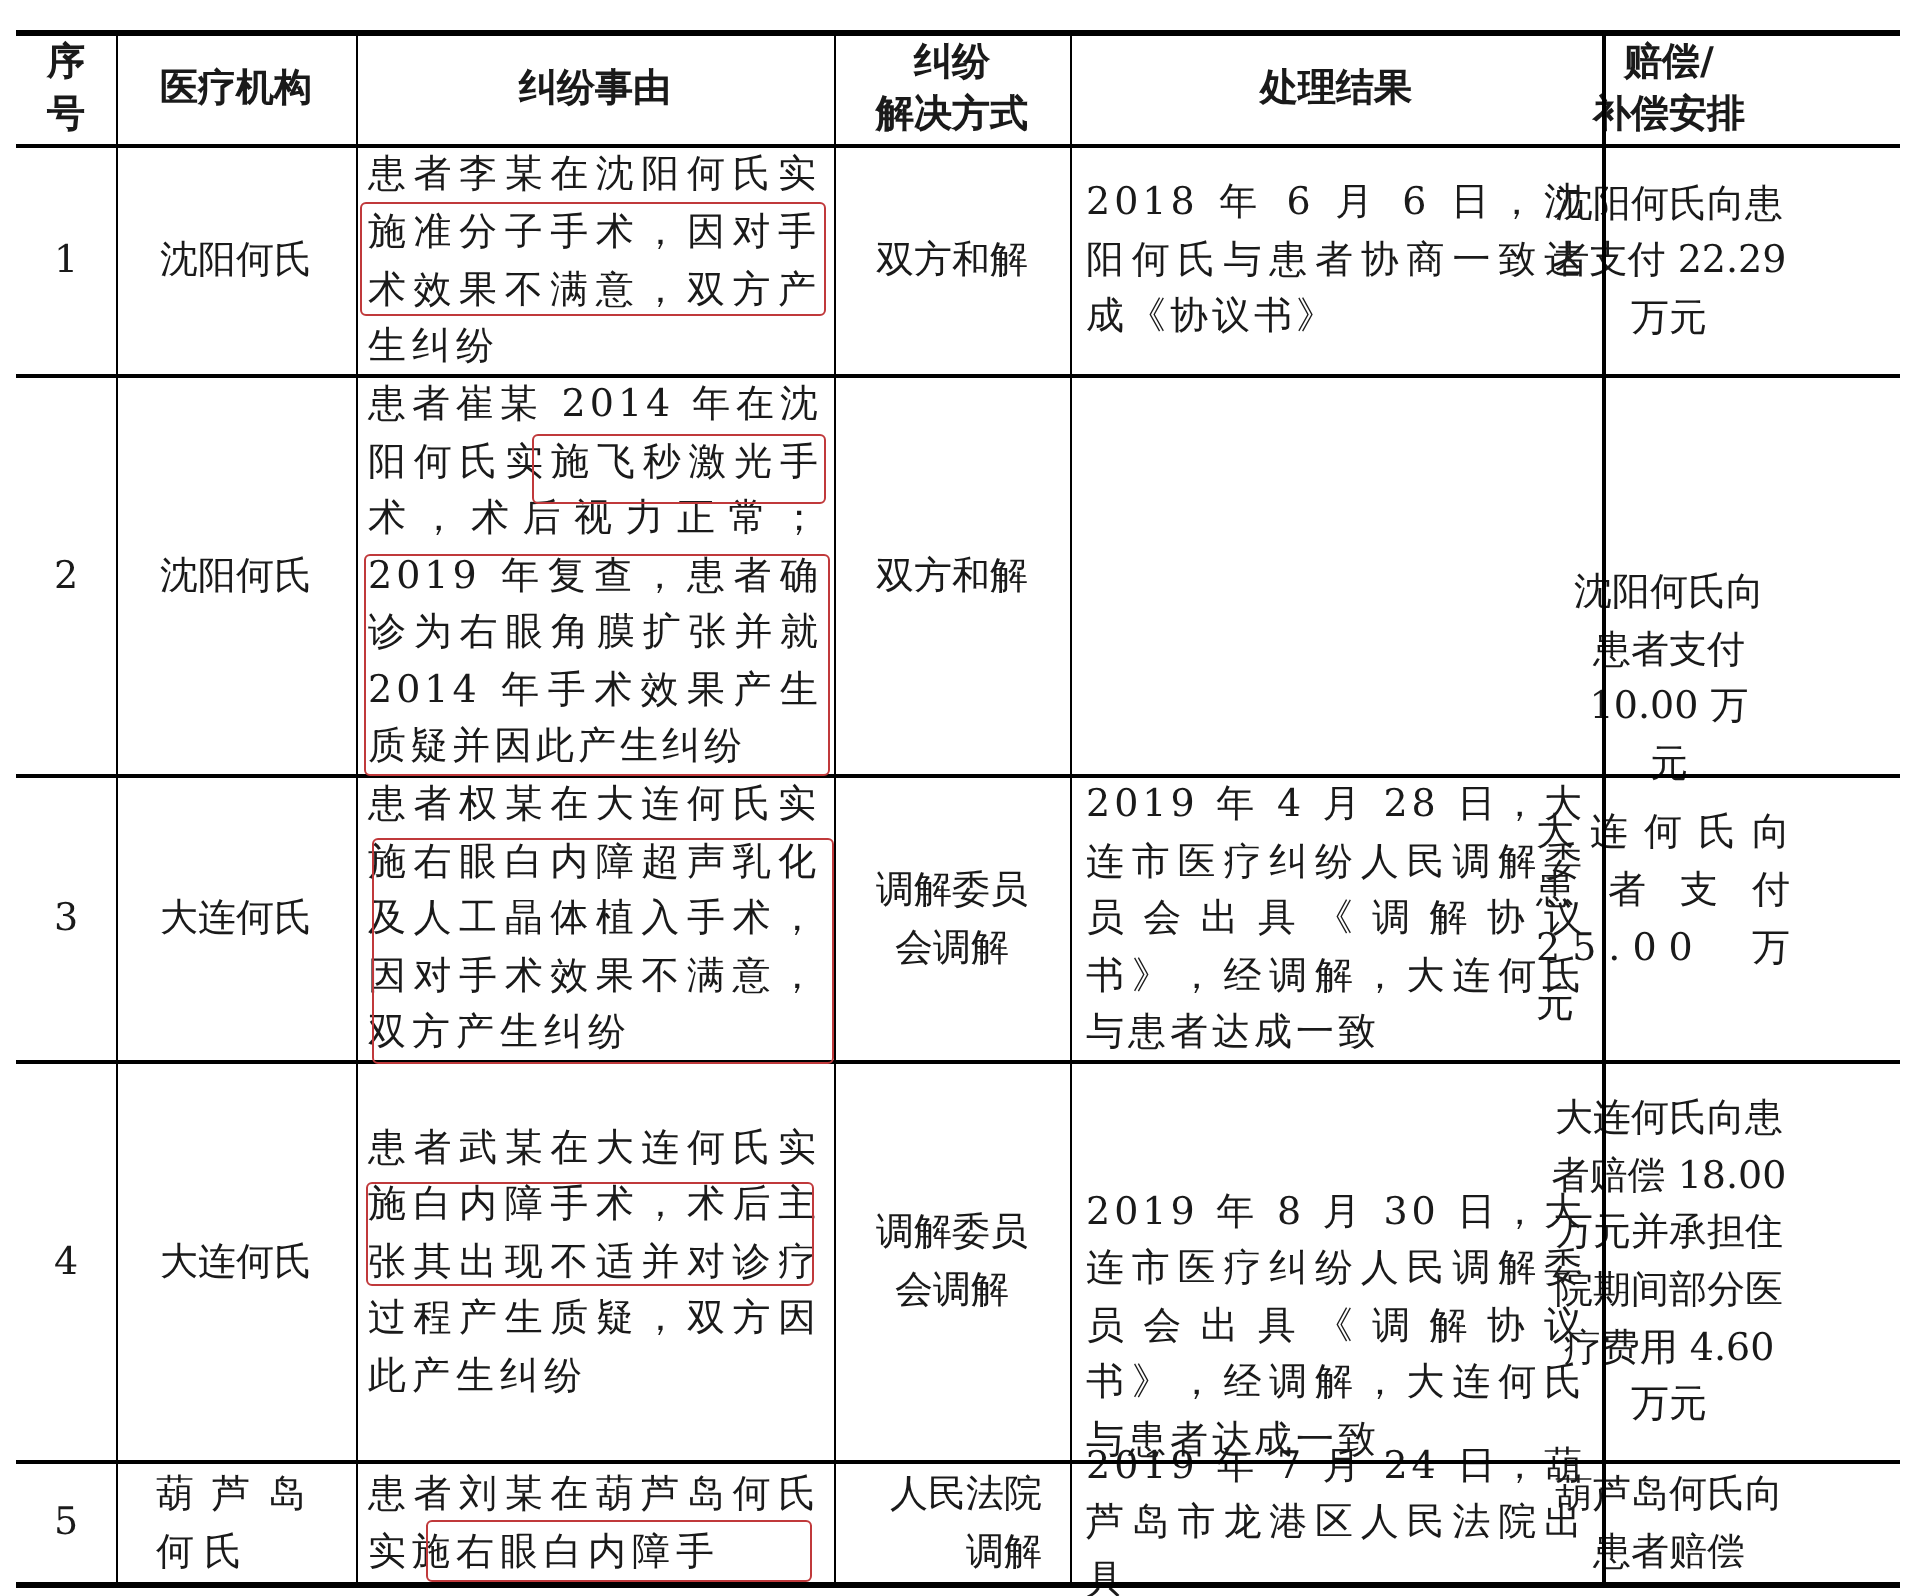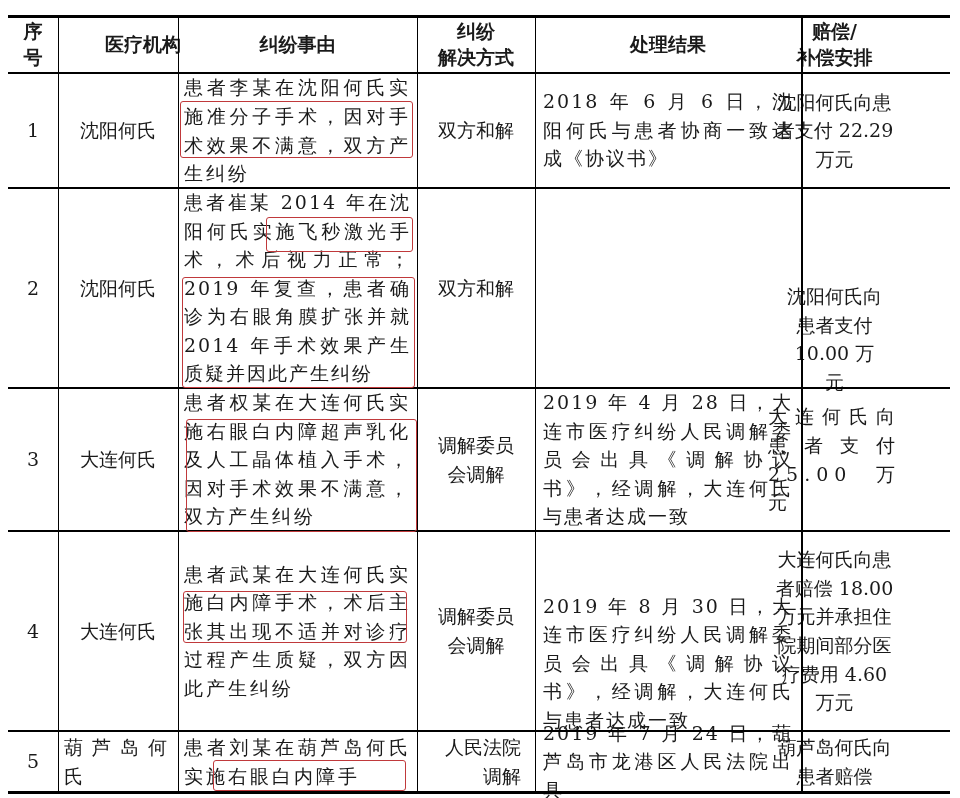--- a/index.html
+++ b/index.html
@@ -23,21 +23,21 @@
   .c5 { left: 752px; width: 149px; padding: 0 8px; }
 </style>
 </head>
 <body>
 
 <div class="tbl">
 
   <div class="row hdr" style="top:0;height:58px;">
     <div class="cell c0" style="height:58px;white-space:pre-line;">序
 号</div>
-    <div class="cell c1" style="height:58px;margin-left:25px;">医疗机构</div>
+    <div class="cell c1" style="height:58px;">医疗机构</div>
     <div class="cell c2" style="height:58px;justify-content:center;">纠纷事由</div>
     <div class="cell c3" style="height:58px;white-space:pre-line;">纠纷
 解决方式</div>
     <div class="cell c4" style="height:58px;">处理结果</div>
     <div class="cell c5" style="height:58px;white-space:pre-line;">赔偿/
 补偿安排</div>
   </div>
 
   <div class="row" style="top:58px;height:115px;">
     <div class="cell c0" style="height:115px;">1</div>
@@ -69,21 +69,21 @@
     <div class="cell c0" style="height:200px;">4</div>
     <div class="cell c1" style="height:200px;">大连何氏</div>
     <div class="cell c2 left" style="height:200px;letter-spacing:3px;">患者武某在大连何氏实施白内障手术，术后主张其出现不适并对诊疗过程产生质疑，双方因此产生纠纷</div>
     <div class="cell c3" style="height:200px;padding:0 14px;">调解委员会调解</div>
     <div class="cell c4 left" style="height:200px;letter-spacing:2px;margin-top:32px;">2019 年 8 月 30 日，大连市医疗纠纷人民调解委员会出具《调解协议书》，经调解，大连何氏与患者达成一致</div>
     <div class="cell c5" style="height:200px;padding:0 14px;">大连何氏向患者赔偿 18.00 万元并承担住院期间部分医疗费用 4.60 万元</div>
   </div>
 
   <div class="row" style="top:716px;height:61px;">
     <div class="cell c0" style="height:61px;">5</div>
-    <div class="cell c1 left" style="height:61px;padding:0 6px;letter-spacing:5px;">葫芦岛何氏</div>
+    <div class="cell c1 left" style="height:61px;padding:0 20px;letter-spacing:5px;">葫芦岛何氏</div>
     <div class="cell c2 left" style="height:61px;letter-spacing:3px;">患者刘某在葫芦岛何氏实施右眼白内障手</div>
     <div class="cell c3" style="height:61px;padding:0 14px;text-align:right;">人民法院调解</div>
     <div class="cell c4 left" style="height:61px;letter-spacing:2px;">2019 年 7 月 24 日，葫芦岛市龙港区人民法院出具</div>
     <div class="cell c5" style="height:61px;padding:0 14px;">葫芦岛何氏向患者赔偿</div>
   </div>
 
   <div class="hline" style="top:0;height:3px;"></div>
   <div class="hline" style="top:57px;height:2px;"></div>
   <div class="hline" style="top:172px;height:2px;"></div>
   <div class="hline" style="top:372px;height:2px;"></div>

